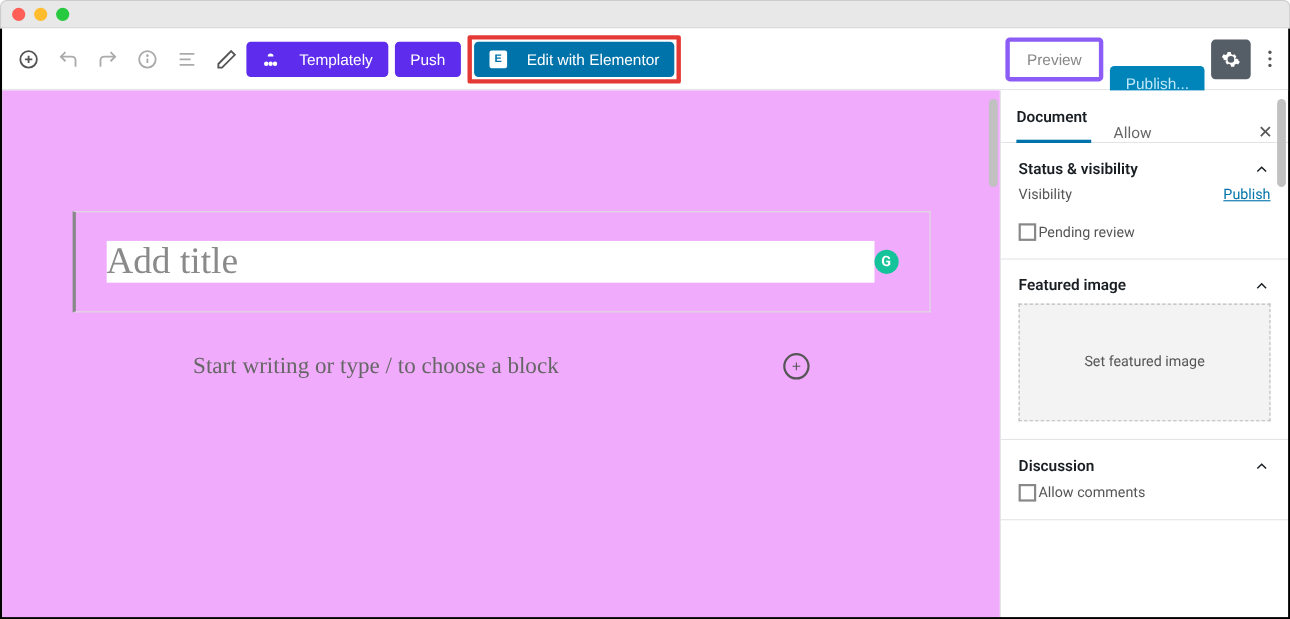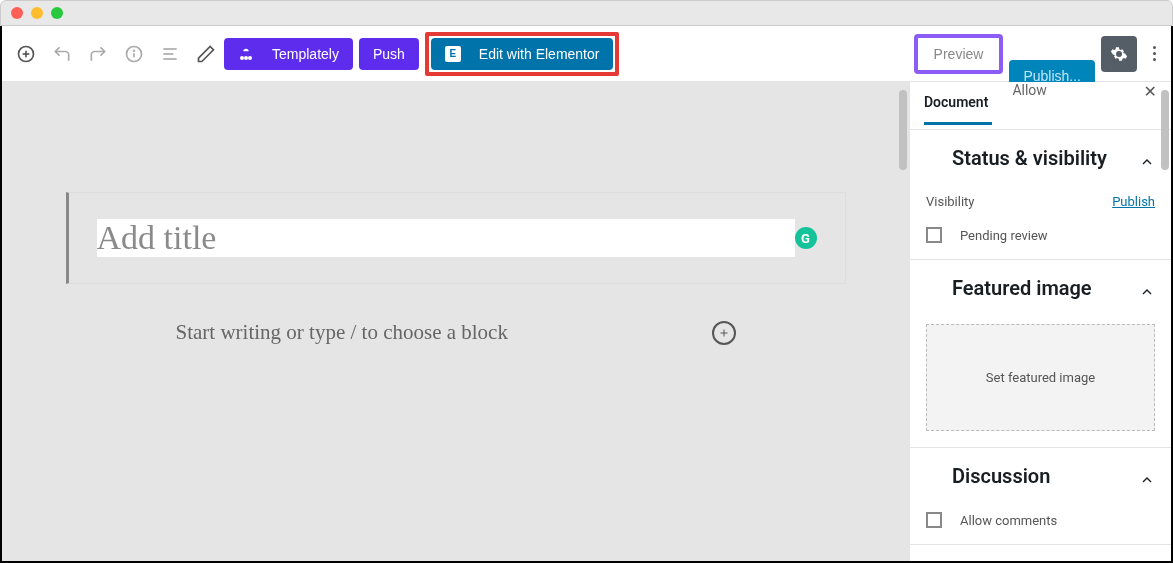--- a/index.html
+++ b/index.html
@@ -25,49 +25,49 @@
   .tb-spacer{flex:1;}
   .btn.preview{background:#fff;color:#888;border:4px solid #8b5cf6;padding:8px 16px;}
   .btn.publish{background:#0085ba;color:#bfe7f9;padding:8px 14px;margin-top:44px;}
   .btn.settings{background:#555d66;color:#fff;width:36px;height:36px;justify-content:center;padding:0;}
   .btn.settings svg{fill:#fff;width:18px;height:18px;}
   .more-dots{width:16px;display:flex;flex-direction:column;gap:3px;align-items:center;justify-content:center;padding-left:6px;}
   .more-dots span{width:3px;height:3px;background:#555;border-radius:50%;}
 
   
   .body{flex:1;display:flex;overflow:hidden;}
-  .canvas{flex:1;position:relative;background:#e5e5e5;padding:110px 60px 0 60px;} 
+  .canvas{flex:1;position:relative;background:#f0abfc;padding:110px 60px 0 60px;} 
   .canvas .scrollbar{position:absolute;right:2px;top:8px;width:8px;height:80px;background:#c1c1c1;border-radius:4px;}
 
   .title-field{margin:0 auto; max-width:780px; border:1px solid #ddd; border-left:3px solid #888; padding:26px 28px; display:flex; align-items:center; justify-content:space-between;}
   .title-input{border:none;outline:none;font-size:34px;font-family:Georgia,serif;color:#8a8a8a;width:100%;}
   .title-input::placeholder{color:#8a8a8a;}
   .grammarly{width:22px;height:22px;border-radius:50%;background:#15c39a;color:#fff;display:flex;align-items:center;justify-content:center;font-size:13px;font-weight:700;flex-shrink:0;}
 
   .prompt-row{max-width:780px;margin:36px auto 0;display:flex;align-items:center;justify-content:space-between;padding:0 110px;}
   .prompt{font-family:Georgia,serif;font-size:21px;color:#666;}
   .add-block{width:24px;height:24px;border:2px solid #555;border-radius:50%;display:flex;align-items:center;justify-content:center;color:#555;}
   .add-block svg{width:12px;height:12px;stroke:#555;stroke-width:2;}
 
   
   .sidebar{width:262px;border-left:1px solid #e2e4e7;background:#fff;display:flex;flex-direction:column;overflow-y:auto;position:relative;}
   .sidebar .scrollbar{position:absolute;right:2px;top:8px;width:8px;height:80px;background:#c1c1c1;border-radius:4px;}
-  .tabs{display:flex;align-items:flex-start;border-bottom:1px solid #e2e4e7;padding:0 14px;height:48px;font-size:14px;}
+  .tabs{display:flex;align-items:flex-end;border-bottom:1px solid #e2e4e7;padding:0 14px;height:48px;font-size:14px;}
   .tab{padding:0 4px 0 0;margin-right:20px;color:#666;cursor:pointer;}
   .tab.active{color:#191e23;font-weight:600;border-bottom:3px solid #0073aa;padding-bottom:12px;margin-bottom:-1px;padding-top:12px;}
   .tab.inactive{padding-top:0;}
   .close-x{margin-left:auto;color:#555;font-size:16px;cursor:pointer;}
 
   .panel{border-bottom:1px solid #e2e4e7;padding:16px;}
-  .panel h3{font-size:20px;font-weight:600;color:#191e23;display:flex;justify-content:space-between;align-items:flex-end;margin-left:26px;}
+  .panel h3{font-size:14px;font-weight:600;color:#191e23;display:flex;justify-content:space-between;align-items:center;}
   .panel h3 svg{width:16px;height:16px;stroke:#191e23;stroke-width:2;fill:none;}
-  .panel-body{margin-top:24px;display:flex;flex-direction:column;gap:18px;font-size:13px;color:#555;}
+  .panel-body{margin-top:8px;display:flex;flex-direction:column;gap:18px;font-size:13px;color:#555;}
   .row{display:flex;justify-content:space-between;align-items:center;}
   .link{color:#0073aa;text-decoration:underline;cursor:pointer;}
-  .checkrow{display:flex;align-items:center;gap:18px;}
+  .checkrow{display:flex;align-items:center;gap:2px;}
   .checkbox{width:16px;height:16px;border:2px solid #888;}
   .featured{border:1px dashed #bbb;background:#f3f3f3;height:107px;display:flex;align-items:center;justify-content:center;color:#555;font-size:13px;cursor:pointer;}
 
   .templately-icon{width:16px;height:16px;display:inline-block;}
   .elementor-icon{width:16px;height:16px;background:#fff;color:#0073aa;font-size:10px;font-weight:900;display:flex;align-items:center;justify-content:center;border-radius:2px;}
 </style>
 </head>
 <body>
 
 <div class="titlebar">

